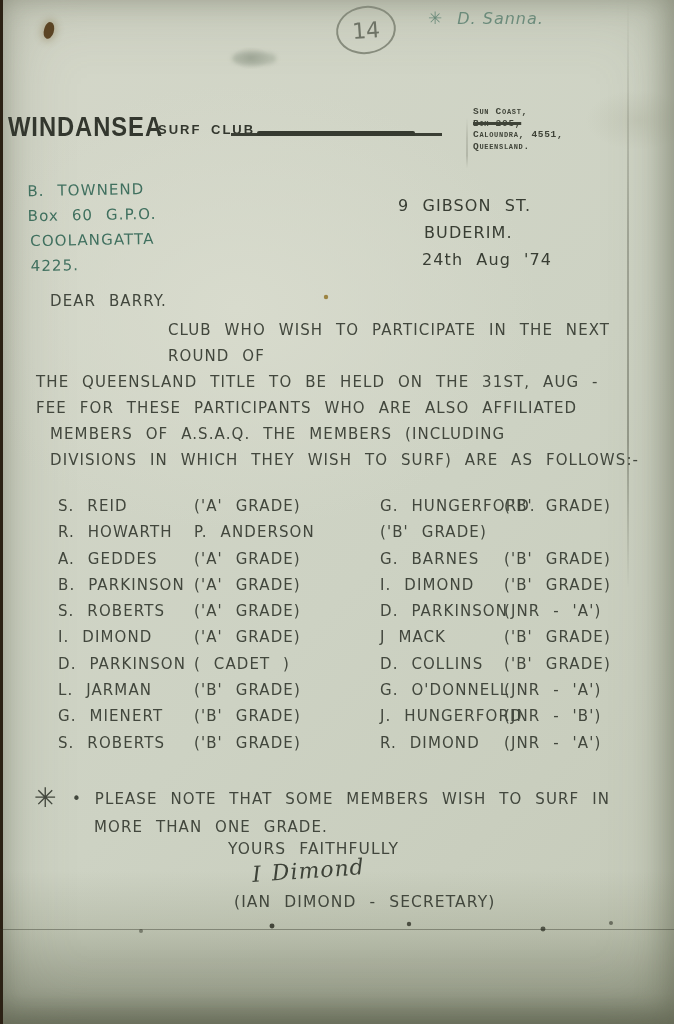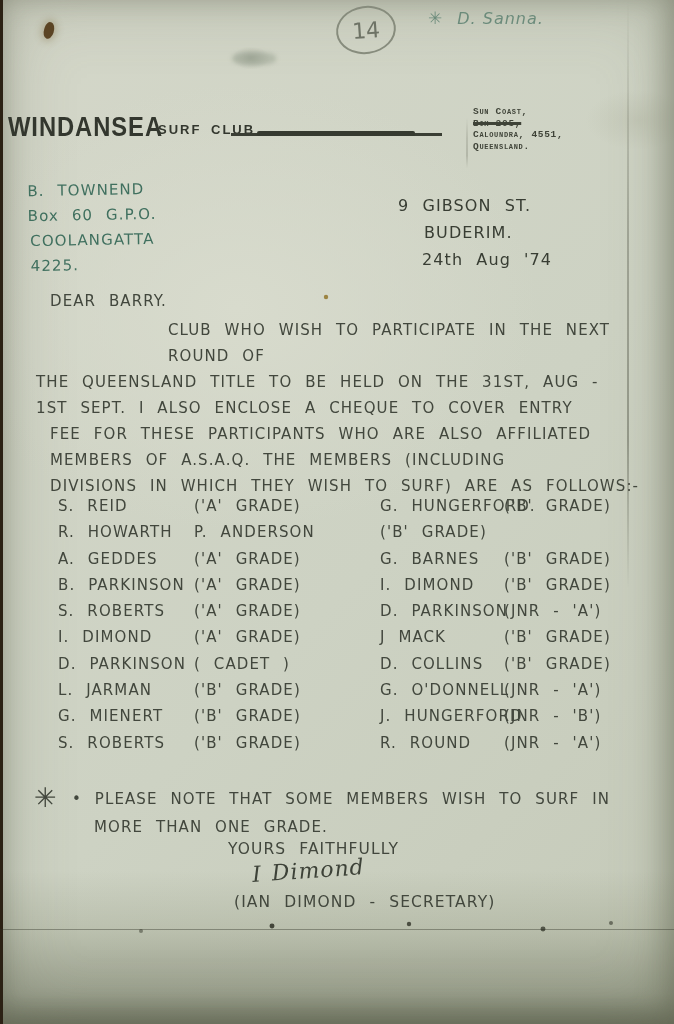--- a/index.html
+++ b/index.html
@@ -117,21 +117,20 @@
   <div class="d-line">9 GIBSON ST.</div>
       <div class="d-line">BUDERIM.</div>
       <div class="d-line">24th Aug '74</div>
     </div>
 
   <div class="abs hand" id="salutation">DEAR BARRY.</div>
   <div class="abs hand" id="body">
 
       <div class="body-line">CLUB WHO WISH TO PARTICIPATE IN THE NEXT ROUND OF</div>
       <div class="body-line">THE QUEENSLAND TITLE TO BE HELD ON THE 31ST, AUG -</div>
-      <div class="body-line">1ST SEPT. I ALSO ENCLOSE A CHEQUE TO COVER ENTRY</div>
       <div class="body-line">FEE FOR THESE PARTICIPANTS WHO ARE ALSO AFFILIATED</div>
       <div class="body-line">MEMBERS OF A.S.A.Q. THE MEMBERS (INCLUDING</div>
       <div class="body-line">DIVISIONS IN WHICH THEY WISH TO SURF) ARE AS FOLLOWS:-</div>
     </div>
 
   <div class="abs hand" id="members">
 
       <div class="m-row">
         <span>S. REID</span>
         <span>('A' GRADE)</span>
@@ -190,21 +189,21 @@
       <div class="m-row">
         <span>G. MIENERT</span>
         <span>('B' GRADE)</span>
         <span>J. HUNGERFORD</span>
         <span>(JNR - 'B')</span>
       </div>
 
       <div class="m-row">
         <span>S. ROBERTS</span>
         <span>('B' GRADE)</span>
-        <span>R. ROUND</span>
+        <span>R. DIMOND</span>
         <span>(JNR - 'A')</span>
       </div>
     </div>
 
   <div class="abs" id="fn-ast">✳</div>
   <div class="abs hand" id="fn-line1">• PLEASE NOTE THAT SOME MEMBERS WISH TO SURF IN</div>
   <div class="abs hand" id="fn-line2">MORE THAN ONE GRADE.</div>
 
   <div class="abs hand" id="valediction">YOURS FAITHFULLY</div>
   <div class="abs" id="signature">I Dimond</div>

